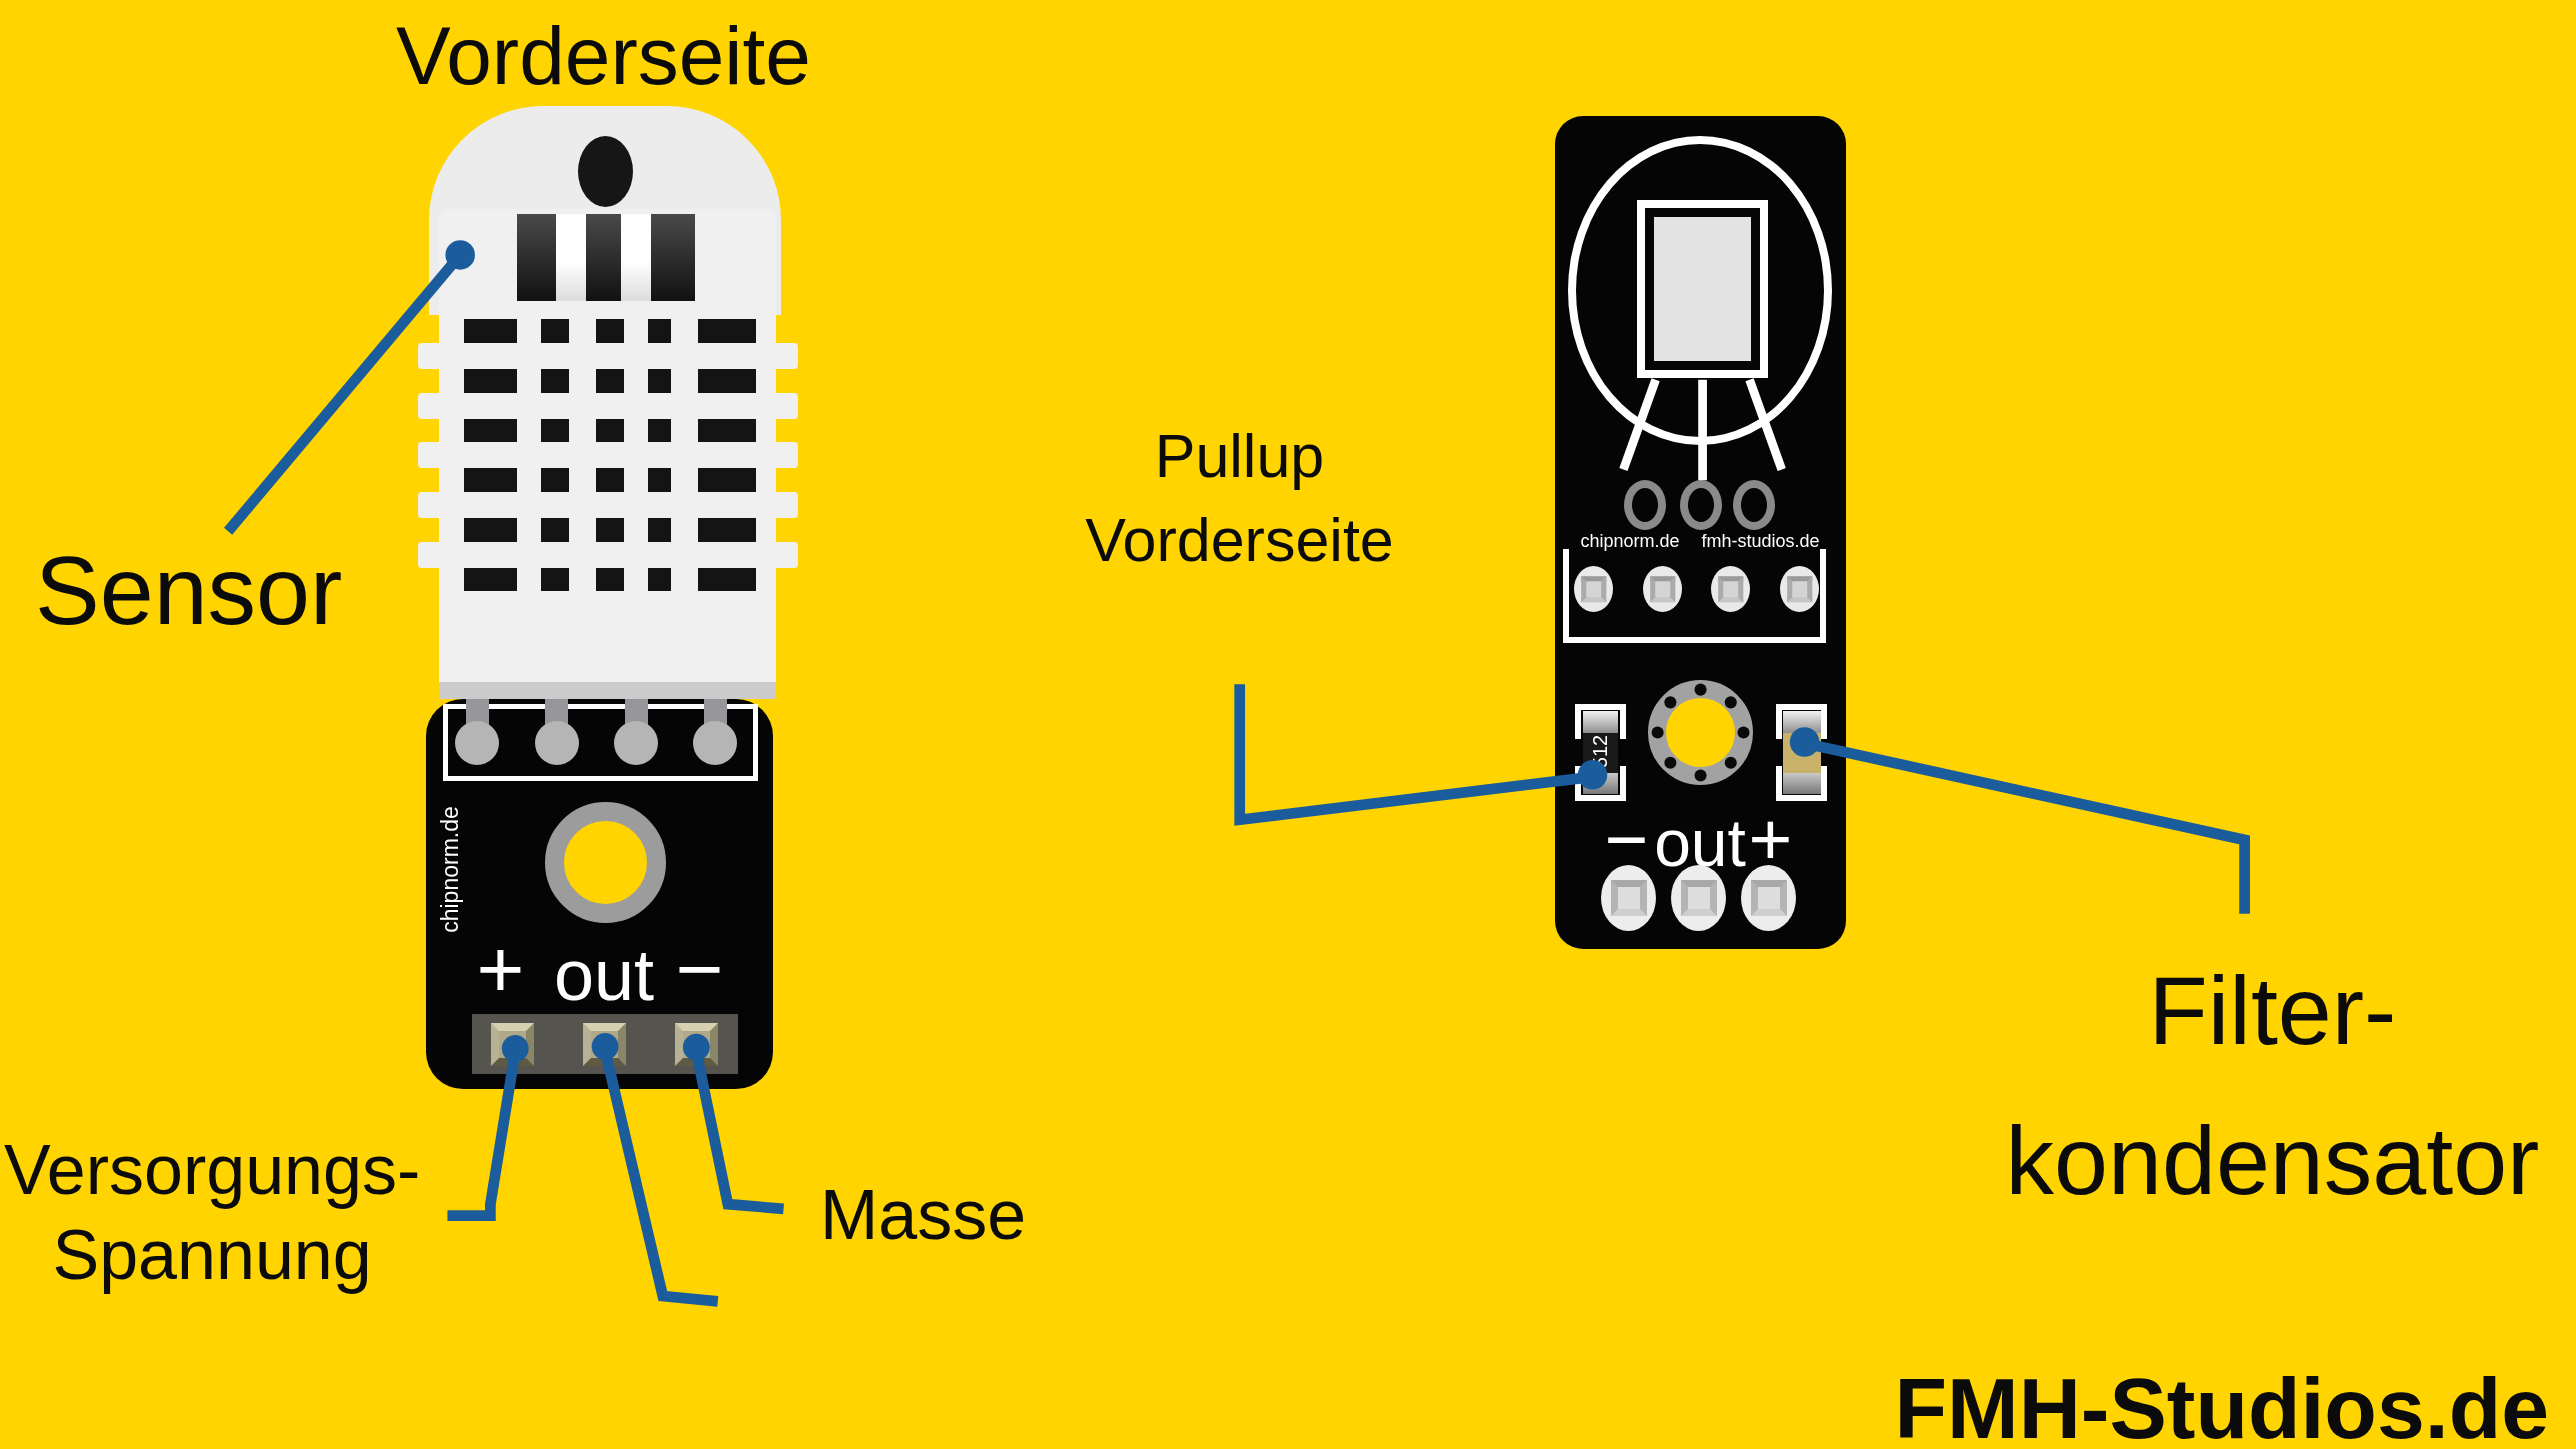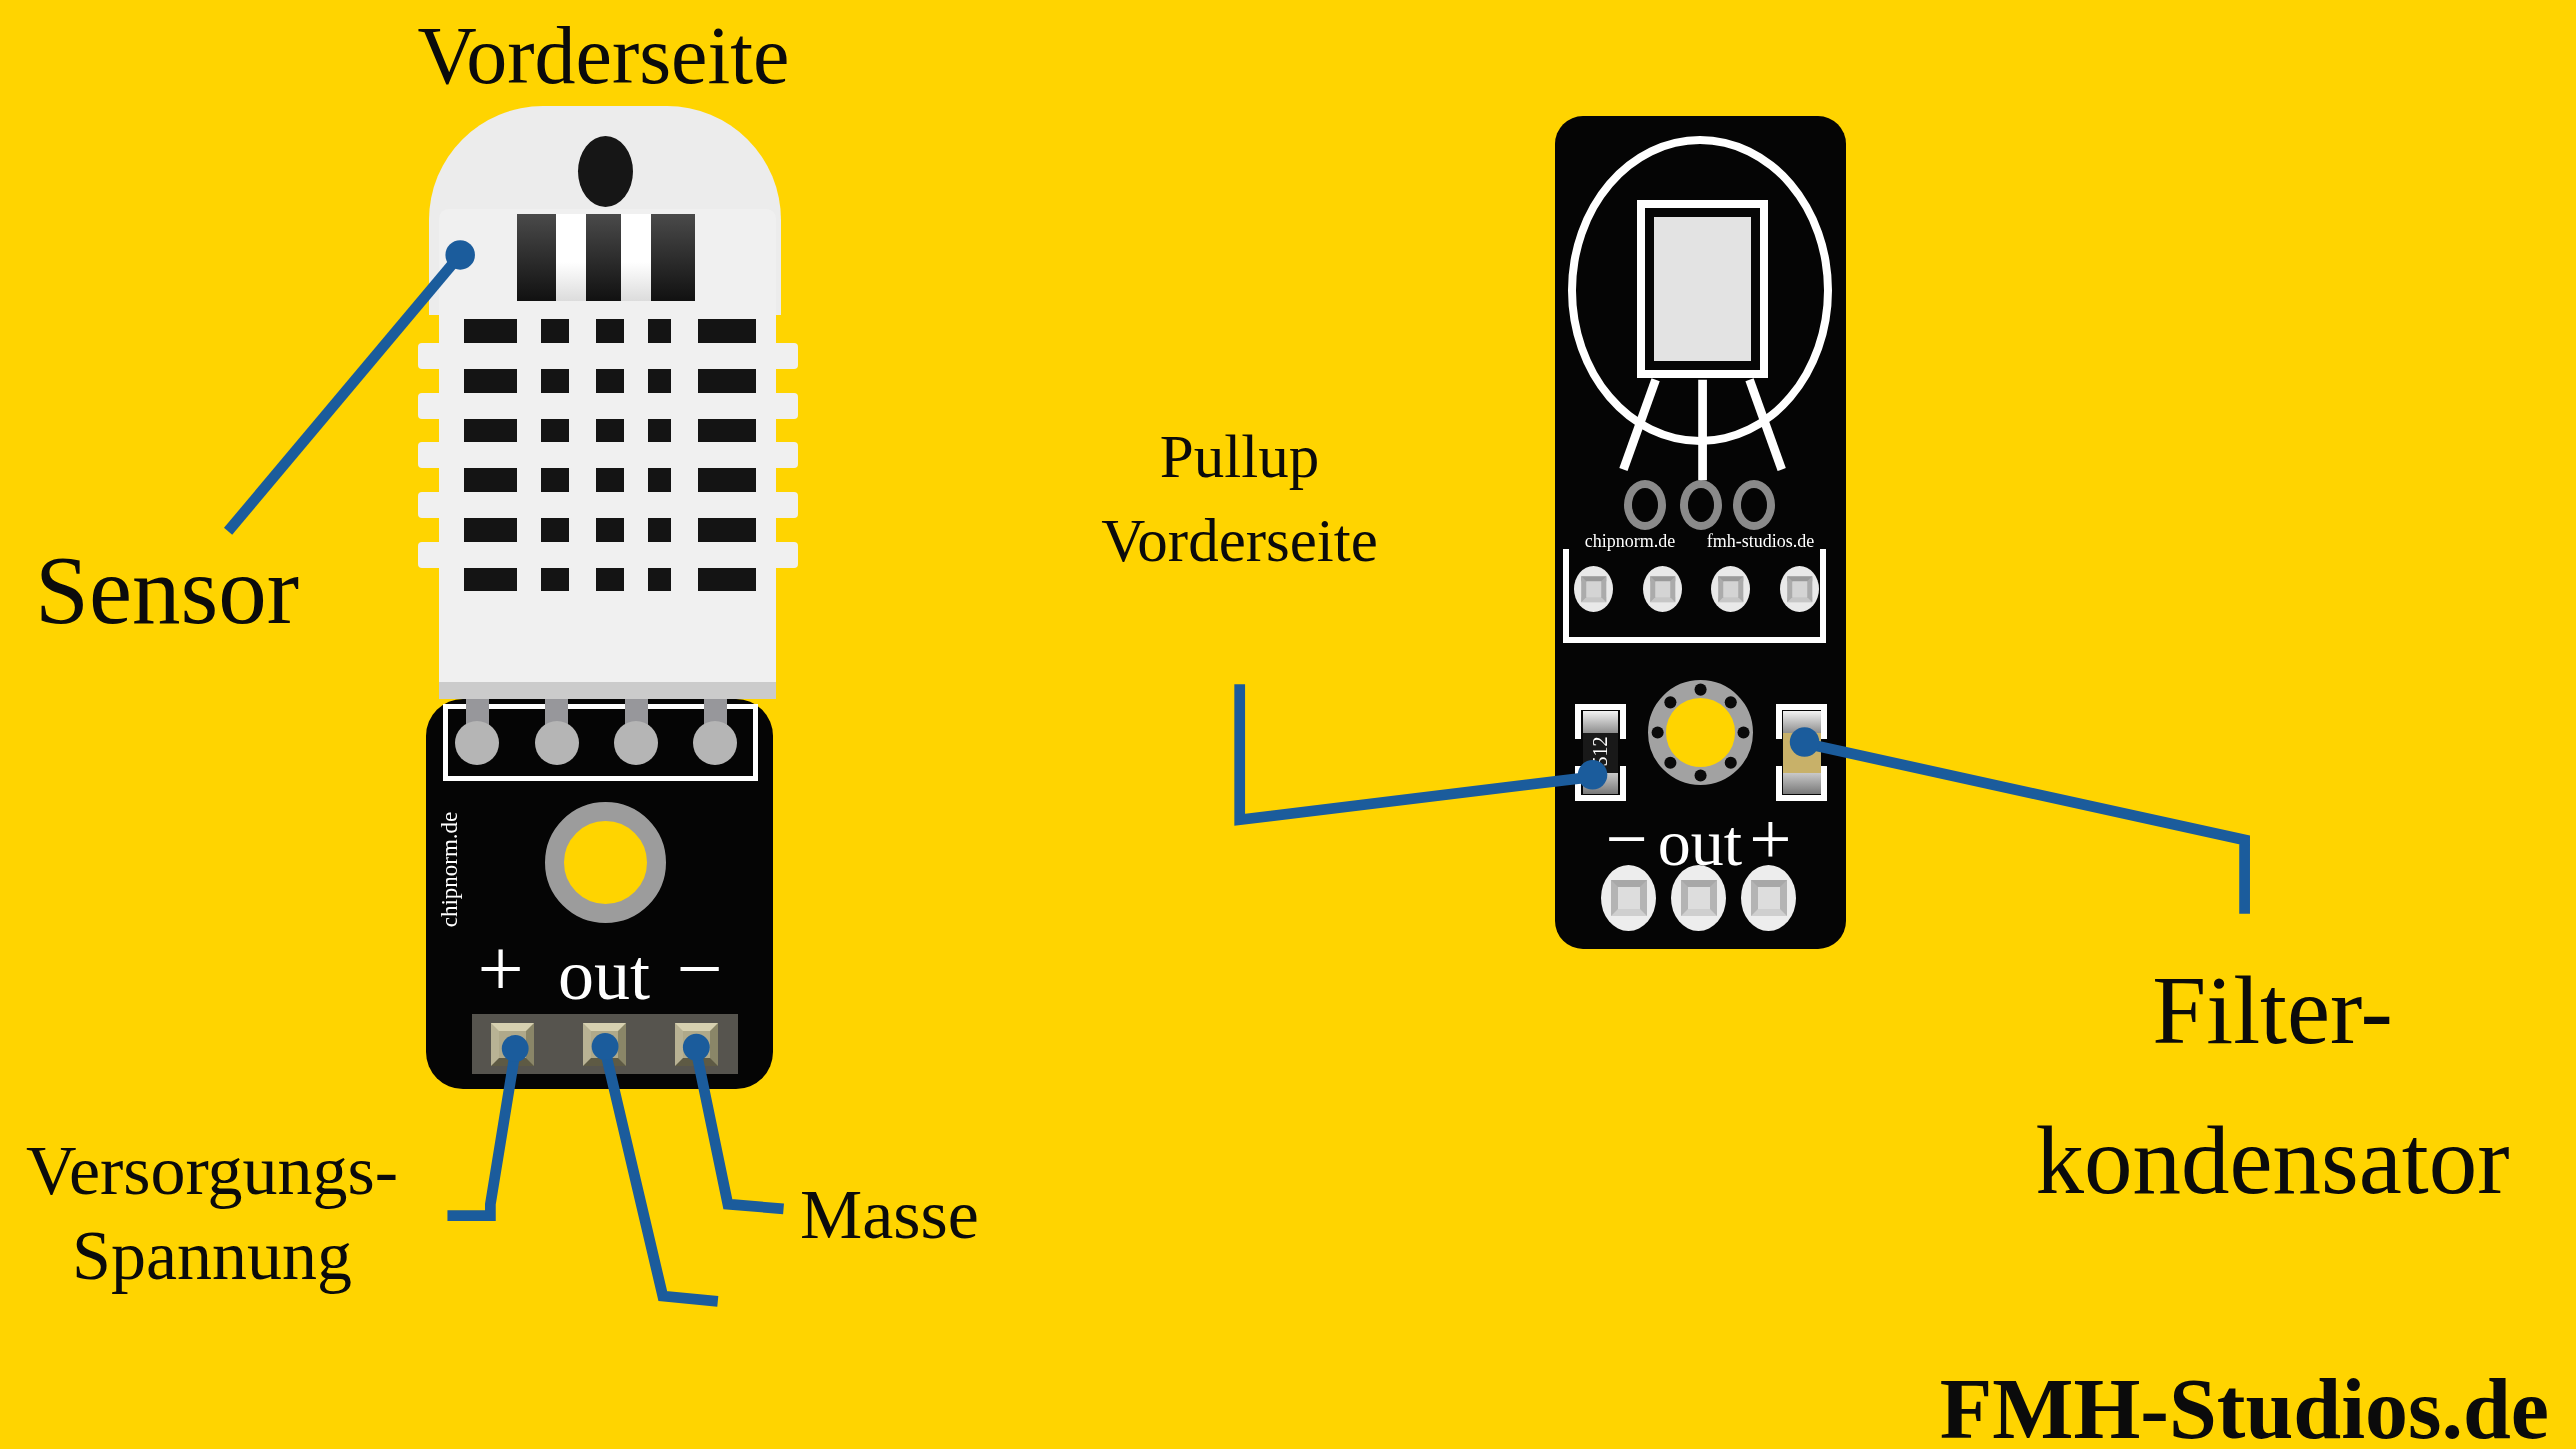--- a/index.html
+++ b/index.html
@@ -1,19 +1,19 @@
 <!DOCTYPE html>
 <html style="font-size:10.7px"><head>
 <meta charset="utf-8">
 <style>
   html,body{margin:0;padding:0;background:#888;}
   #stage{
     position:relative;width:2576px;height:1449px;overflow:hidden;
     background:#FFD400;
-    font-family:Liberation Serif, serif;
+    font-family:Liberation Sans, sans-serif;
     color:#0b0b0b;
   }
   .abs{position:absolute;}
   .label{color:#0b0b0b;white-space:nowrap;}
   .center{text-align:center;}
   .white{color:#ffffff;}
   
   .dome{left:429px;top:106px;width:352px;height:209px;background:#ECECEC;border-radius:114px 114px 0 0;}
   .vent{left:149px;top:29.5px;width:55px;height:71px;background:#161616;border-radius:50%;}
   .grille{left:439px;top:209px;width:337px;height:490px;background:#F0F0F0;border-radius:9.4px;}
@@ -240,18 +240,18 @@
   <div class="abs label center" style="left:1937px;top:936px;width:671px;font-size:97px;line-height:1.55;z-index:50;">
     <div>Filter-</div>
     <div>kondensator</div>
   </div>
 
   <div class="abs label center" style="left:-5.4px;top:1128px;width:435px;font-size:70px;line-height:1.22;z-index:50;">
     <div>Versorgungs-</div>
     <div>Spannung</div>
   </div>
 
-  <div class="abs label" style="left:800px;top:1175px;font-size:70px;z-index:50;">Masse</div>
+  <div class="abs label" style="left:820px;top:1175px;font-size:70px;z-index:50;">Masse</div>
 
 
   <div class="abs label" style="left:1858px;top:1359px;width:691px;text-align:right;font-size:86px;font-weight:bold;z-index:50;">FMH-Studios.de</div>
 </div>
 
 
 </body></html>

